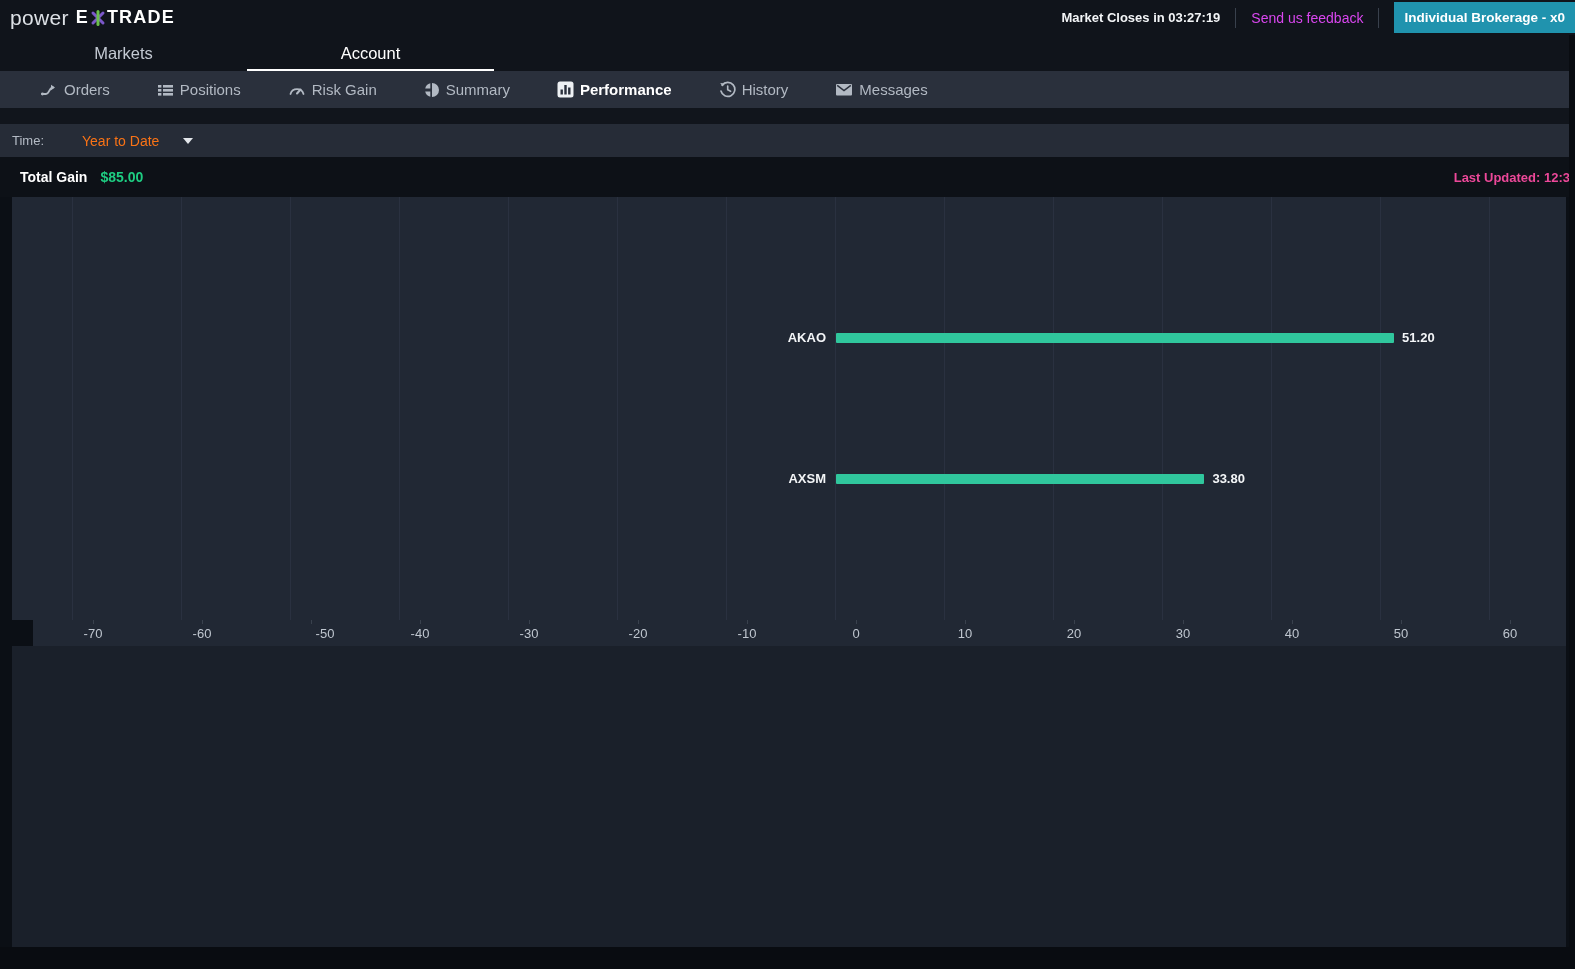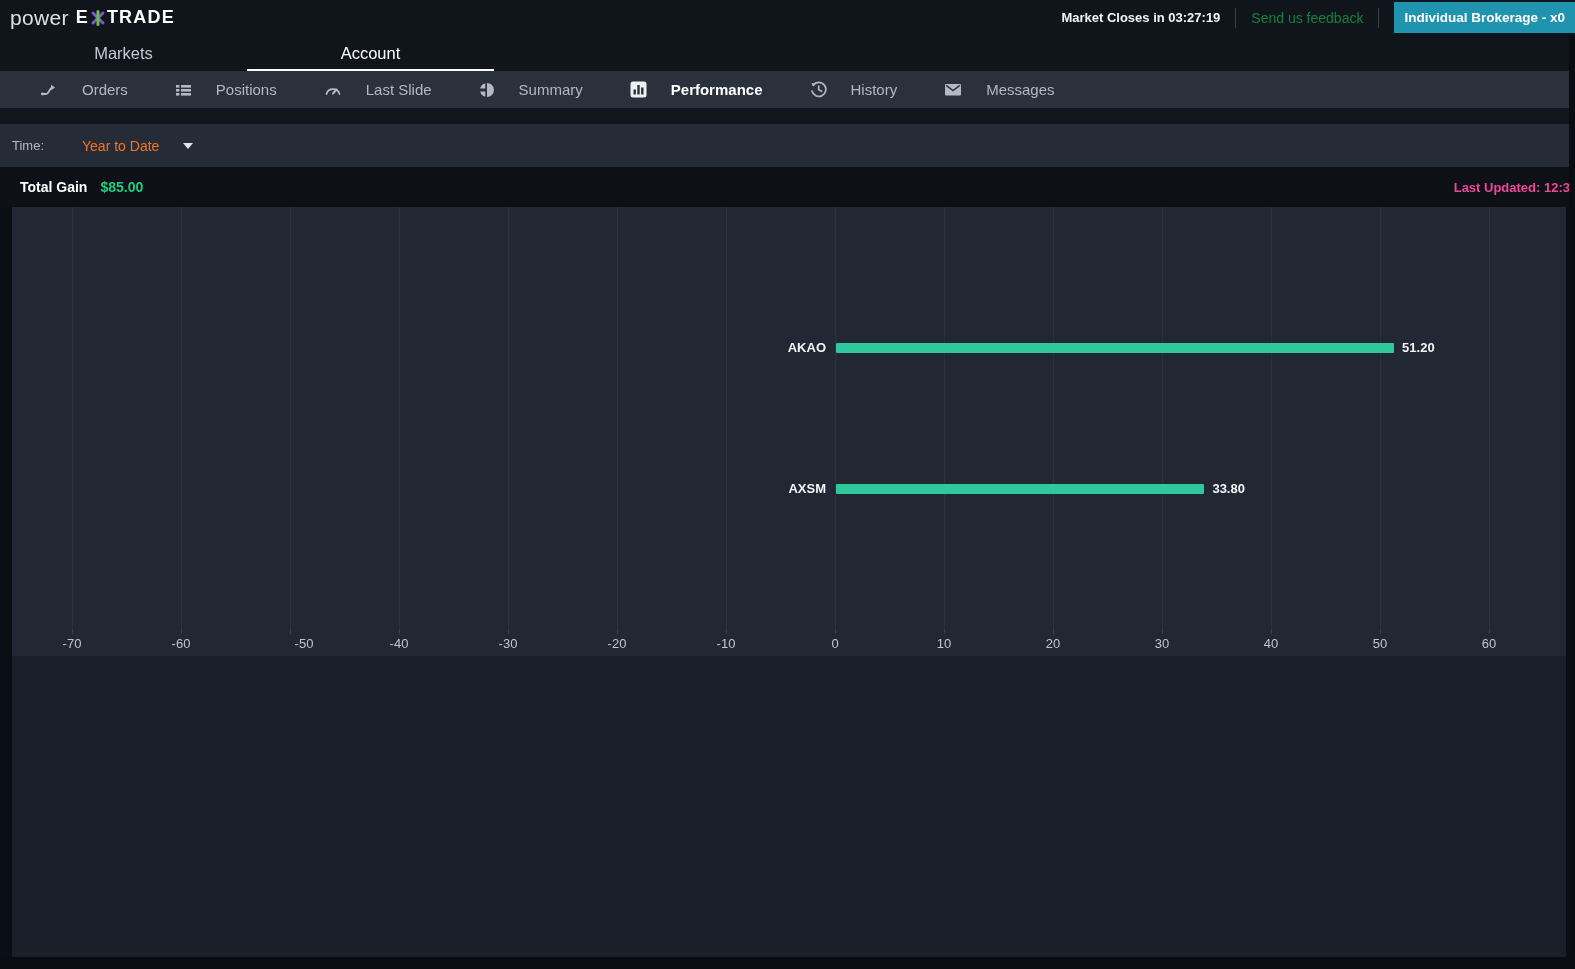--- a/index.html
+++ b/index.html
@@ -14,56 +14,56 @@
 
   
   .topbar { height:35px; background:#10141b; display:flex; align-items:center; padding-left:10px; overflow:hidden; position:relative; }
   .logo { display:flex; align-items:center; gap:7px; cursor:pointer; }
   .logo-power { color:#dde1e6; font-size:21px; font-weight:400; letter-spacing:.3px; }
   .logo-brand { color:#ffffff; font-weight:800; font-size:18px; letter-spacing:1.2px; display:flex; align-items:center; }
   .logo-star { display:inline-flex; margin:0 1px; }
   .topbar-right { margin-left:auto; display:flex; align-items:center; gap:15px; }
   .market-closes { color:#f3f5f7; font-size:13px; font-weight:700; white-space:nowrap; }
   .tb-divider { width:1px; height:20px; background:#39414d; }
-  .feedback { color:#15803d; font-size:14px; white-space:nowrap; cursor:pointer; text-decoration:none; }
+  .feedback { color:#d946ef; font-size:14px; white-space:nowrap; cursor:pointer; text-decoration:none; }
   .account-btn { background:#2093ae; border:none; color:#ffffff; font-family:inherit; font-weight:700; font-size:13.5px; padding:8px 10px; white-space:nowrap; cursor:pointer; flex-shrink:0; }
 
   
   .mainnav { height:36px; background:#10141b; display:flex; }
   .main-tab { width:247px; display:flex; align-items:center; justify-content:center; color:#c3c9d2; font-size:16.5px; position:relative; cursor:pointer; }
   .main-tab.active { color:#ffffff; }
   .main-tab.active::after { content:""; position:absolute; left:0; right:0; bottom:0; height:2px; background:#ffffff; }
 
   
   .subnav { height:37px; background:#2a303c; display:flex; align-items:center; padding-left:40px; gap:47px; }
-  .subnav-item { display:flex; align-items:center; gap:24px; color:#b2b9c3; font-size:15px; cursor:pointer; white-space:nowrap; }
+  .subnav-item { display:flex; align-items:center; gap:6px; color:#b2b9c3; font-size:15px; cursor:pointer; white-space:nowrap; }
   .subnav-item.active { color:#ffffff; font-weight:700; }
   .subnav-item svg { display:block; }
 
   
   .gap-strip { height:16px; background:#11151c; }
-  .time-row { height:43px; background:#262c37; display:flex; align-items:center; padding-left:12px; }
+  .time-row { height:33px; background:#262c37; display:flex; align-items:center; padding-left:12px; }
   .time-label { color:#b4bbc5; font-size:13px; }
   .time-value { color:#f97316; font-size:14px; margin-left:14px; }
   .time-dd { display:flex; align-items:center; margin-left:24px; cursor:pointer; }
   .caret { width:0; height:0; border-left:5px solid transparent; border-right:5px solid transparent; border-top:6px solid #e3e7eb; }
 
   .header-row { height:40px; background:#0d1117; display:flex; align-items:center; padding:0 5px 0 20px; overflow:hidden; }
   .total-gain-label { color:#ffffff; font-weight:700; font-size:14px; }
   .total-gain-value { font-weight:700; font-size:14px; margin-left:13px; }
   .last-updated { margin-left:auto; color:#ec4899; font-size:13px; font-weight:600; white-space:nowrap; }
 
   
   .chart-wrap { margin-left:12px; width:1554px; }
   .plot { height:423px; background:#212834; position:relative; overflow:hidden; }
   .gridline { position:absolute; top:0; bottom:0; width:1px; background:#2a3140; }
   .bar { position:absolute; height:10px; border-radius:1px; cursor:pointer; }
   .cat-label { position:absolute; color:#f3f5f7; font-size:13px; font-weight:600; height:16px; line-height:16px; text-align:right; }
   .val-label { position:absolute; color:#f3f5f7; font-size:13px; font-weight:600; height:16px; line-height:16px; white-space:nowrap; }
-  .axis { height:26px; background:#212834; position:relative; }
+  .axis { height:26px; background:#212834; position:relative;margin-left:21px; }
   .axis-tick { position:absolute; top:0; width:1px; height:4px; background:#39414d; }
   .axis-label { position:absolute; top:6px; transform:translateX(-50%); color:#bfc6cf; font-size:13px; }
   .lower-panel { height:301px; background:#1a202a; margin-left:12px; width:1554px; }
   .bottom-strip { height:22px; background:#090c11; }
   .right-strip { position:absolute; top:35px; right:0; width:6px; height:934px; background:#090c11; z-index:40; }
 </style>
 </head>
 <body>
 
 <header class="topbar">
@@ -119,21 +119,21 @@
     </span>
     <span>Positions</span>
   </div>
   <div class="subnav-item">
     <span>
       <svg width="18" height="16" viewBox="0 0 18 16">
         <path d="M2.5 12 A6.8 6.8 0 0 1 15.5 12" fill="none" stroke="#b2b9c3" stroke-width="1.8" stroke-linecap="round"></path>
         <line x1="9" y1="11.5" x2="12.5" y2="7.5" stroke="#b2b9c3" stroke-width="2" stroke-linecap="round"></line>
       </svg>
     </span>
-    <span>Last Slide</span>
+    <span>Risk Gain</span>
   </div>
   <div class="subnav-item">
     <span>
       <svg width="16" height="16" viewBox="0 0 16 16">
         <path d="M8 1 A7 7 0 0 1 8 15 Z" fill="#b2b9c3"></path>
         <path d="M6.3 1.3 A7 7 0 0 0 1.2 6.5 L6.3 6.5 Z" fill="#b2b9c3"></path>
         <path d="M1.2 9.5 A7 7 0 0 0 6.3 14.7 L6.3 9.5 Z" fill="#b2b9c3"></path>
       </svg>
     </span>
     <span>Summary</span>

